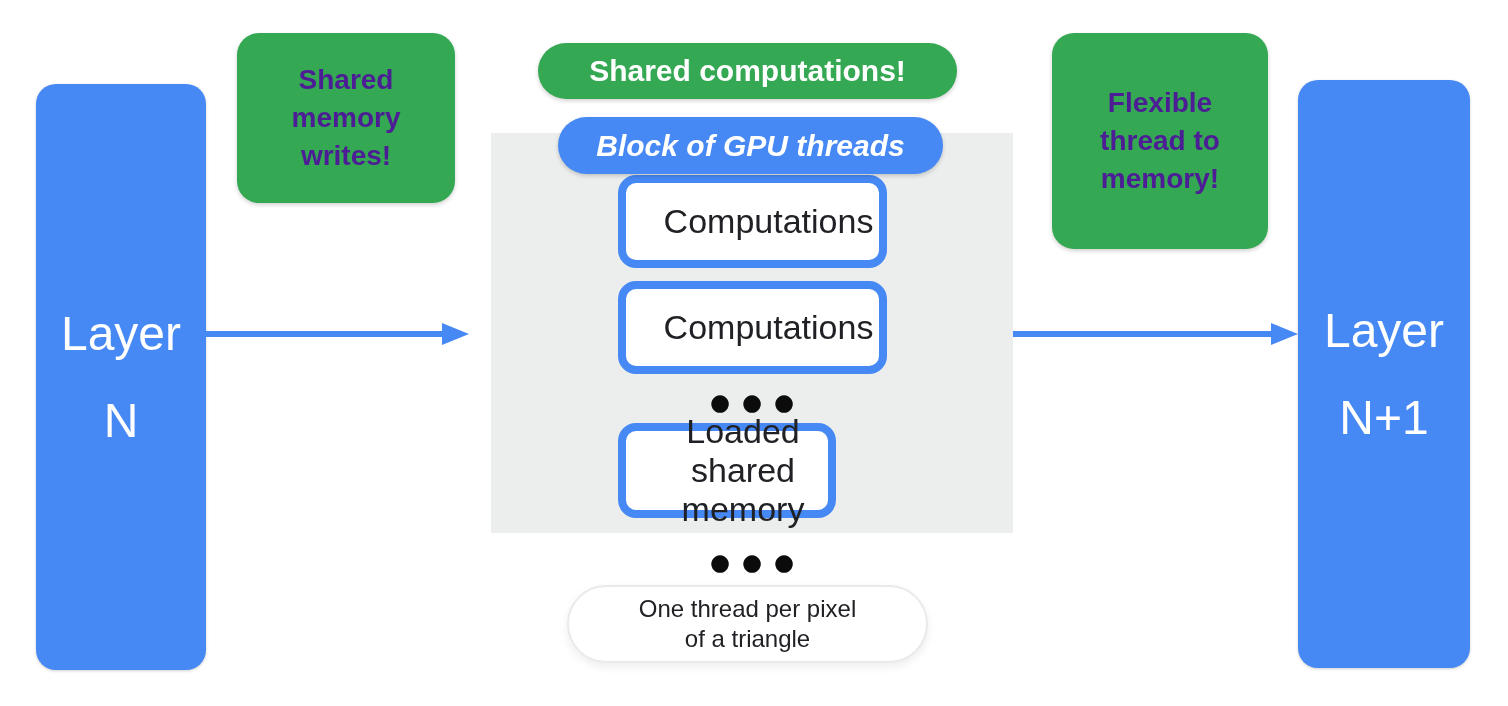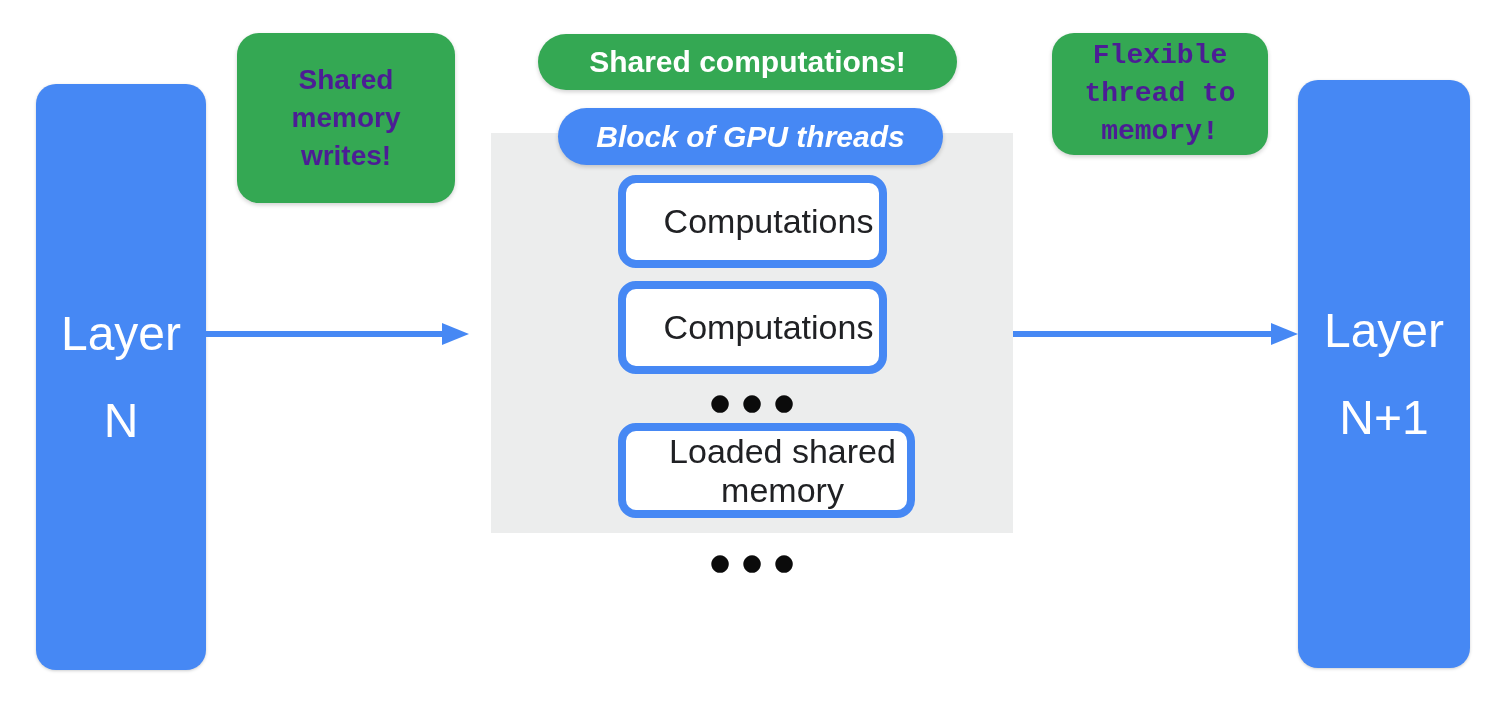--- a/index.html
+++ b/index.html
@@ -26,20 +26,21 @@
   .green-box {
     background:var(--green); border-radius:22px; color:#4c1d95; font-weight:bold;
     font-size:28px; line-height:38px; display:flex; flex-direction:column;
     align-items:center; justify-content:center; text-align:center;
     box-shadow:0 2px 4px rgba(0,0,0,.18);
   }
   .pill {
     border-radius:999px; display:flex; align-items:center; justify-content:center;
     font-weight:bold; font-size:30px; color:#fff; text-align:center;
     box-shadow:0 2px 4px rgba(0,0,0,.18);
+    margin-top:9px;
   }
   .green-pill { background:var(--green); }
   .blue-pill  { background:var(--blue); z-index:3;font-style:italic; }
   .gray-block { background:var(--gray); z-index:1; }
   .inner-box {
     background:#fff; border:8px solid var(--blue); border-radius:18px;
     display:flex; flex-direction:column; align-items:center; justify-content:center;
     font-size:34px; line-height:39px; color:var(--text); text-align:center; z-index:2;padding-left:32px;
   }
   .ellipsis-row {
@@ -70,21 +71,21 @@
     <div>Layer</div>
     <div>N+1</div>
   </div>
 
   <div class="abs green-box" style="left:237px; top:33px; width:218px; height:170px;">
     <div>Shared</div>
     <div>memory</div>
     <div>writes!</div>
   </div>
 
-  <div class="abs green-box" style="left:1052px; top:33px; width:216px; height:122px;font-family:Liberation Mono, monospace;">
+  <div class="abs green-box" style="left:1052px; top:33px; width:216px; height:216px;">
     <div>Flexible</div>
     <div>thread to</div>
     <div>memory!</div>
   </div>
 
   <div class="abs pill green-pill" style="left:538px; top:34px; width:419px; height:56px;">Shared computations!</div>
 
   <div class="abs gray-block" style="left:491px; top:133px; width:522px; height:400px;"></div>
 
   <div class="abs pill blue-pill" style="left:558px; top:108px; width:385px; height:57px;">Block of GPU threads</div>
@@ -92,27 +93,31 @@
   <div class="abs inner-box" style="left:618px; top:175px; width:269px; height:93px;">
     <div>Computations</div>
   </div>
 
   <div class="abs inner-box" style="left:618px; top:281px; width:269px; height:93px;">
     <div>Computations</div>
   </div>
 
   <div class="abs ellipsis-row" style="left:491px; top:388px; width:522px; height:28px;">●●●</div>
 
-  <div class="abs inner-box" style="left:618px; top:423px; width:297px; height:95px;">
+  <div class="abs inner-box" style="left:618px; top:423px; width:218px; height:95px;">
     <div>Loaded shared</div>
     <div>memory</div>
   </div>
 
   <div class="abs ellipsis-row" style="left:491px; top:548px; width:522px; height:28px;">●●●</div>
 
+  <div class="abs caption-pill" style="left:567px; top:585px; width:361px; height:78px;">
+    <div>One thread per pixel</div>
+    <div>of a triangle</div>
+  </div>
 
   <svg class="abs arrow" style="left:206px; top:320px;" width="264" height="28" viewBox="0 0 264 28">
     <line x1="0" y1="14" x2="240" y2="14" stroke="#4688F4" stroke-width="6"></line>
     <polygon points="236,3 263,14 236,25" fill="#4688F4"></polygon>
   </svg>
 
   <svg class="abs arrow" style="left:1013px; top:320px;" width="286" height="28" viewBox="0 0 286 28">
     <line x1="0" y1="14" x2="262" y2="14" stroke="#4688F4" stroke-width="6"></line>
     <polygon points="258,3 285,14 258,25" fill="#4688F4"></polygon>
   </svg>

